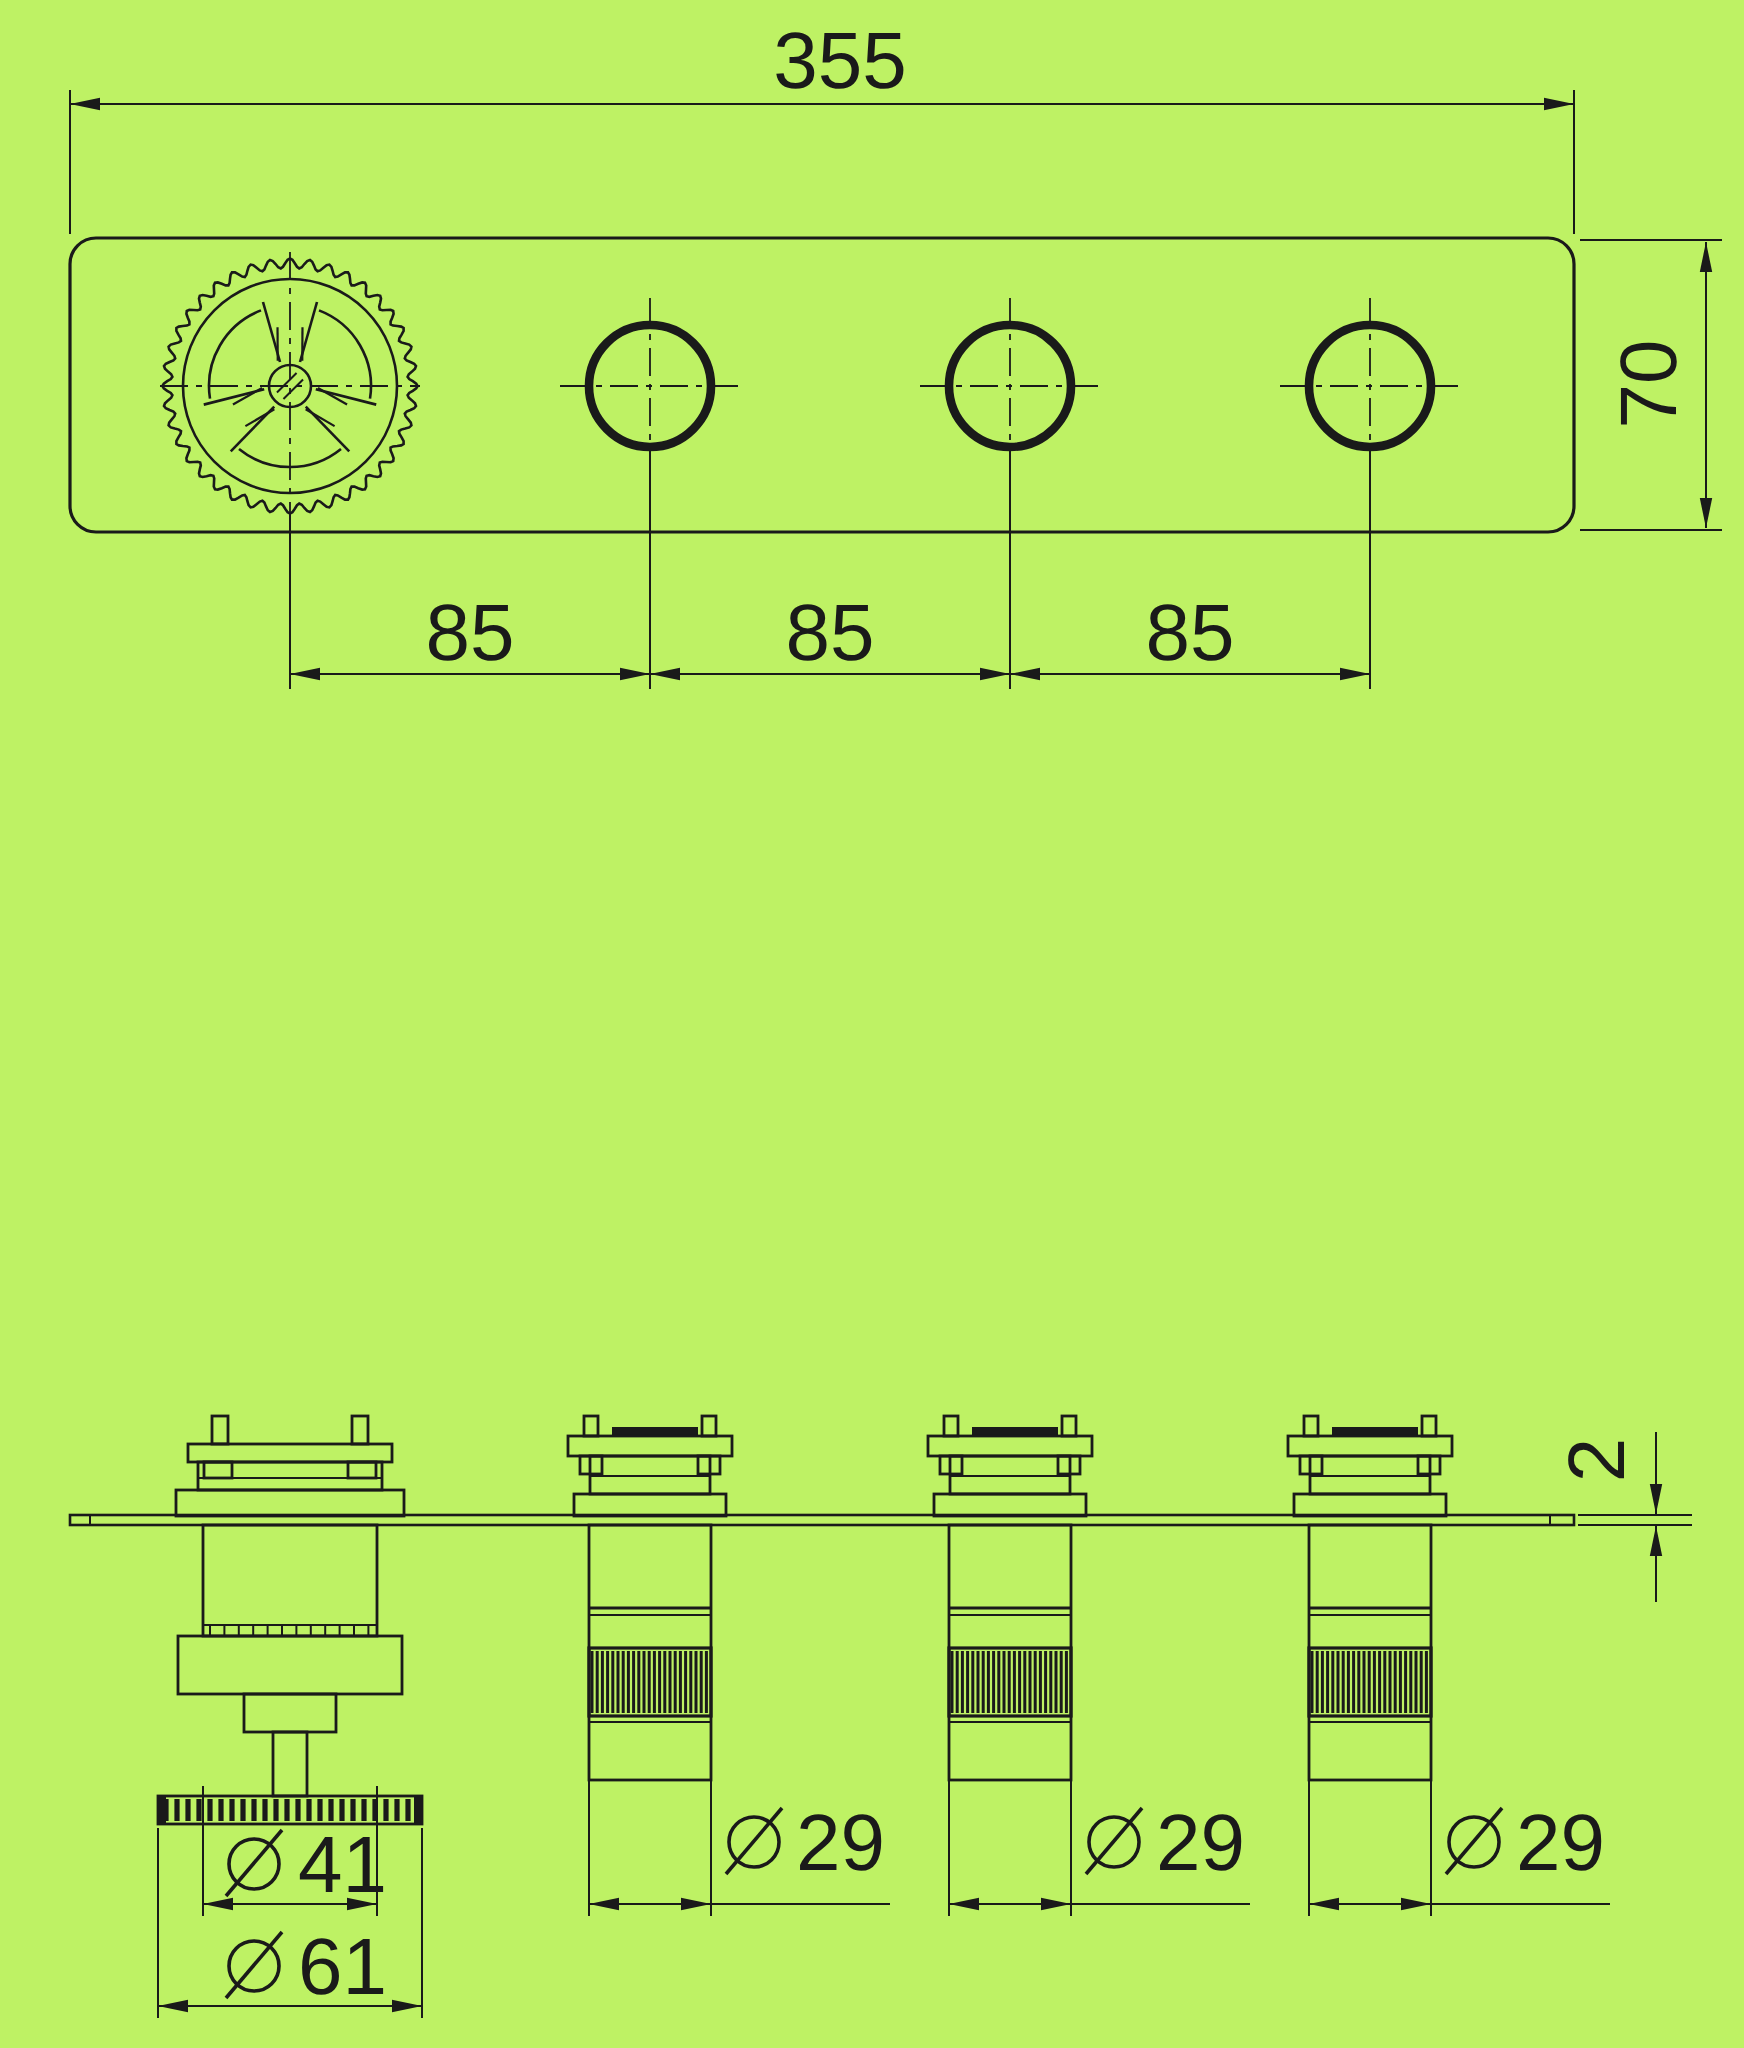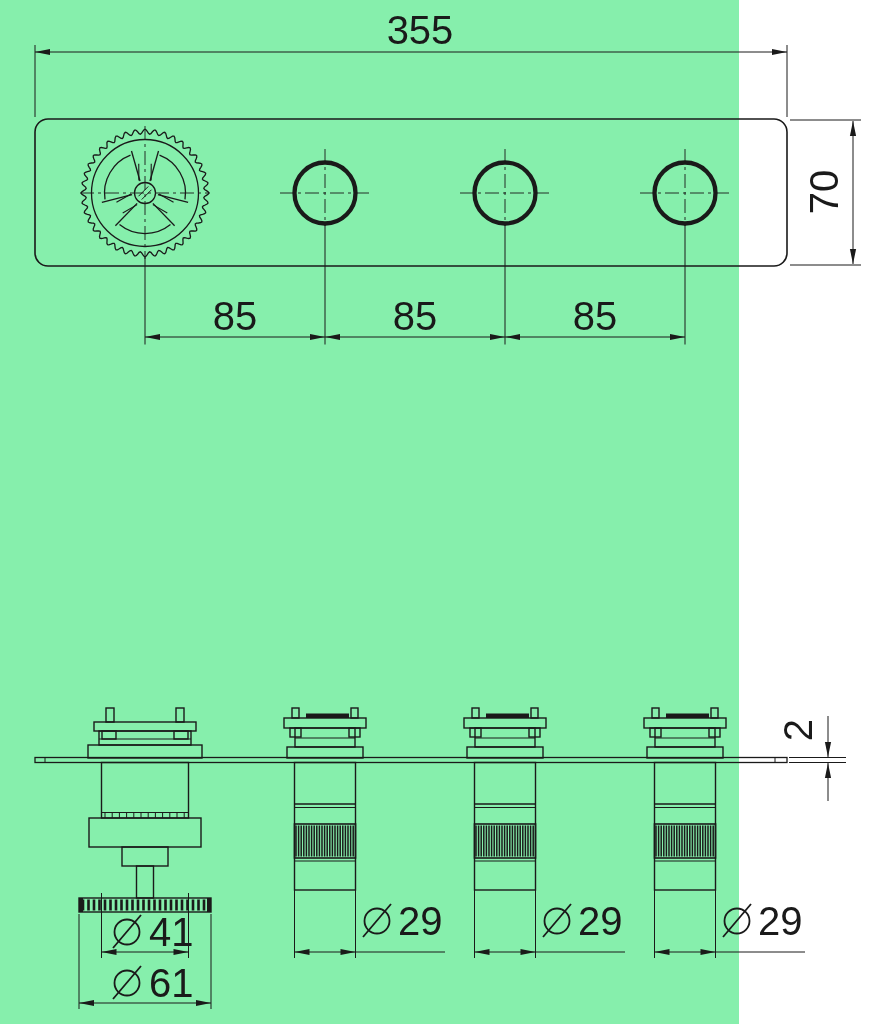--- a/index.html
+++ b/index.html
@@ -1,16 +1,16 @@
 <!DOCTYPE html>
 <html><head>
 <meta charset="utf-8">
 <style>
   html,body{margin:0;padding:0;background:#ffffff;}
-  .stage{width:739px;height:1024px;position:relative;background:#86efac;text-decoration:underline;}
+  .stage{width:872px;height:1024px;position:relative;background:#bef264;text-decoration:underline;}
   svg{display:block;}
   .d{font-family:"Liberation Sans",sans-serif;font-size:40px;fill:#1a1a1a;}
   .sym{fill:none;stroke:#1a1a1a;stroke-width:1.8px;}
 </style>
 </head>
 <body>
 
 <div class="stage">
 <svg width="872" height="1024" viewBox="0 0 872 1024" xmlns="http://www.w3.org/2000/svg">
   <defs>

